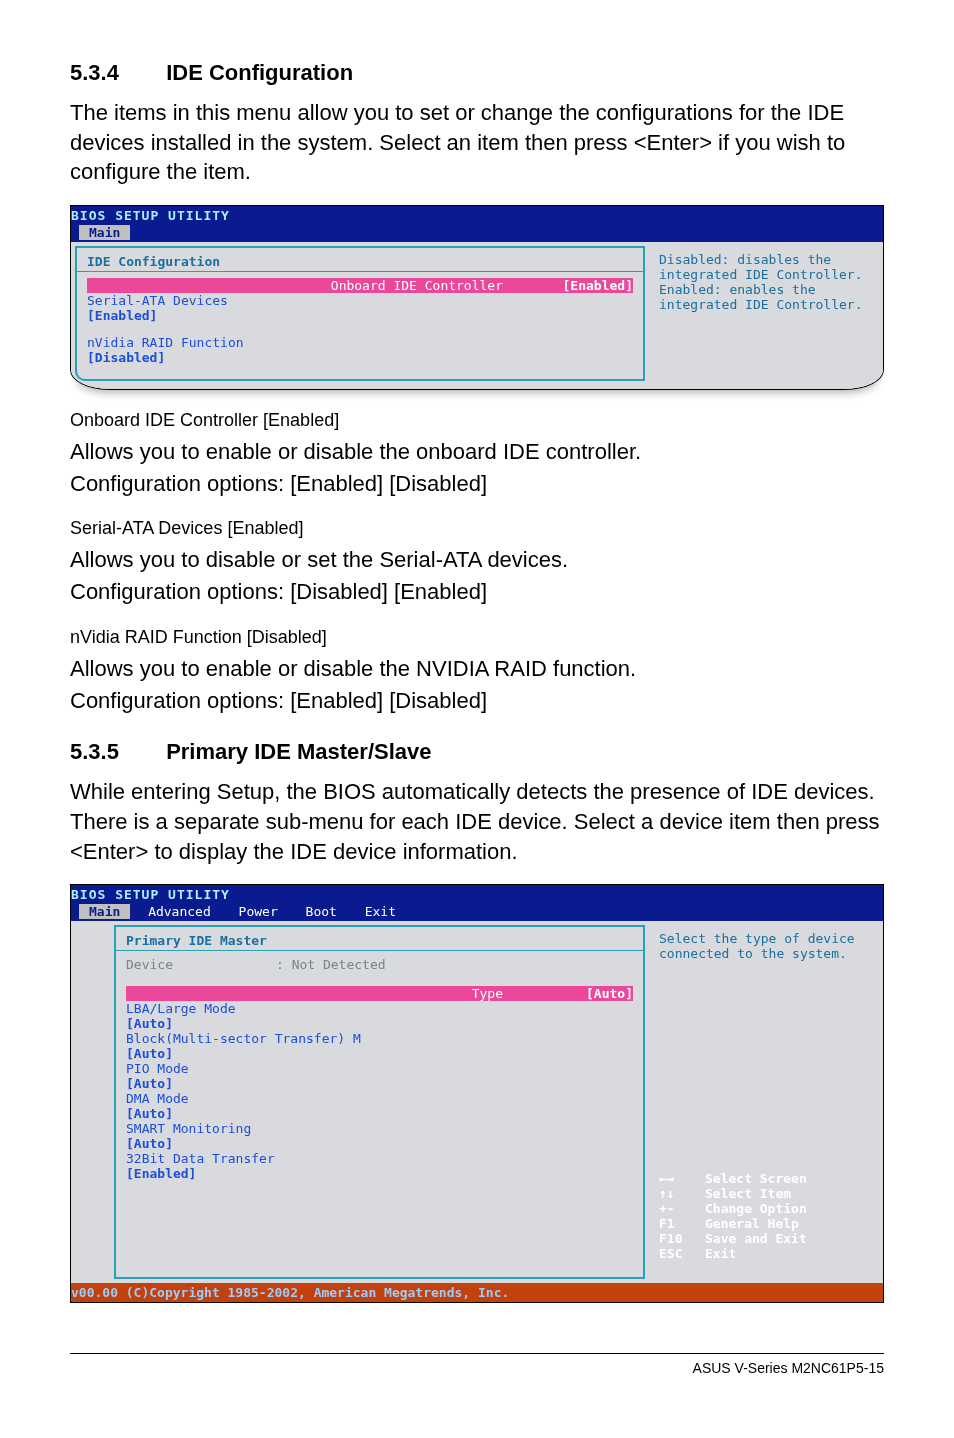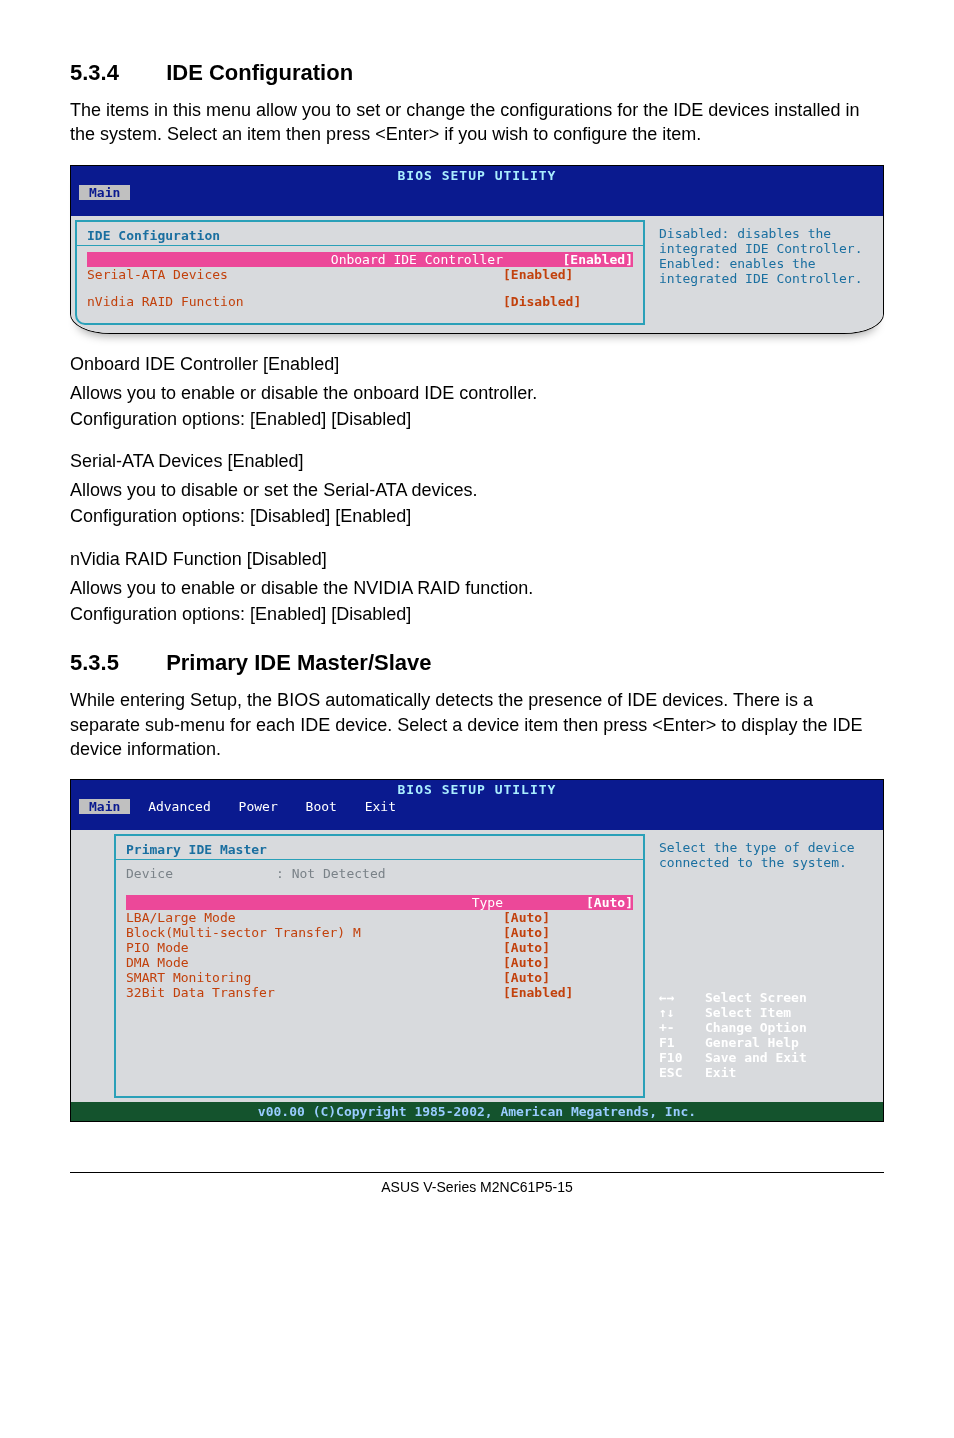--- a/index.html
+++ b/index.html
@@ -13,21 +13,21 @@
   h2.section-title {
     font-size: 22px;
     font-weight: bold;
     margin-bottom: 12px;
   }
   h2.section-title .num {
     display: inline-block;
     width: 90px;
   }
   p.body {
-    font-size: 18px;
+    font-size: 22px;
     line-height: 1.35;
     margin-bottom: 18px;
   }
   h3.sub {
     font-size: 18px;
     font-weight: normal;
     margin-top: 20px;
     margin-bottom: 6px;
   }
   
@@ -36,29 +36,28 @@
     font-family: Consolas, "Lucida Console", monospace;
     font-size: 13px;
     border: 1px solid #000;
     margin-bottom: 20px;
     box-shadow: 0 10px 10px -8px rgba(0,0,0,.35);
     border-radius: 0 0 16px 16px;
   }
   .bios .titlebar {
     background: #0a1a8f;
     color: #aef;
-    text-align: center;
     font-weight: bold;
     padding: 2px 0;
     letter-spacing: 1px;
   }
   .bios .tabs {
     background: #0a1a8f;
     color: #fff;
-    padding: 0 8px 16px 8px;
+    padding: 0 8px 2px 8px;
   }
   .bios .tab {
     display: inline-block;
     padding: 0 10px;
     color: #fff;
   }
   .bios .tab.active {
     background: #c0c0c0;
     color: #0a1a8f;
     font-weight: bold;
@@ -98,46 +97,45 @@
   }
   .bios .row .lbl { flex: 1; }
   .bios .row .val { width: 130px; font-weight: bold; }
   .bios .dim { color: #7a8288; }
   .bios .sel {
     background: #ec4899;
     color: #fff;
     display: inline-block;
     text-align: right;
   }
-  .bios .blue { color: #c2410c; }
+  .bios .blue { color: #1d4ed8; flex-direction: column; }
   .bios .help-keys {
     color: #fff;
     font-weight: bold;
   }
   .bios .help-keys .k {
     display: flex;
   }
   .bios .help-keys .k .sym { width: 46px; }
   .bios .footer {
-    background: #14532d;
+    background: #c2410c;
     color: #9cf;
-    text-align: center;
     padding: 2px 0;
     font-weight: bold;
     border-radius: 0 0 10px 10px;
   }
   .bios.short { border-radius: 0 0 40px 40px / 0 0 20px 20px; }
   .bios.short .content-row { border-radius: 0 0 40px 40px / 0 0 20px 20px; padding-bottom:4px;}
   .page-footer {
     margin-top: 50px;
     border-top: 1.5px solid #000;
     padding-top: 6px;
     font-size: 14px;
     display: flex;
-    justify-content: center;
+    justify-content: flex-end;
   }
 </style>
 </head>
 <body>
 
 <h2 class="section-title">
   <span class="num">5.3.4</span>
   <span>IDE Configuration</span>
 </h2>
 <p class="body">The items in this menu allow you to set or change the configurations for the IDE devices installed in the system. Select an item then press &lt;Enter&gt; if you wish to configure the item.</p>

